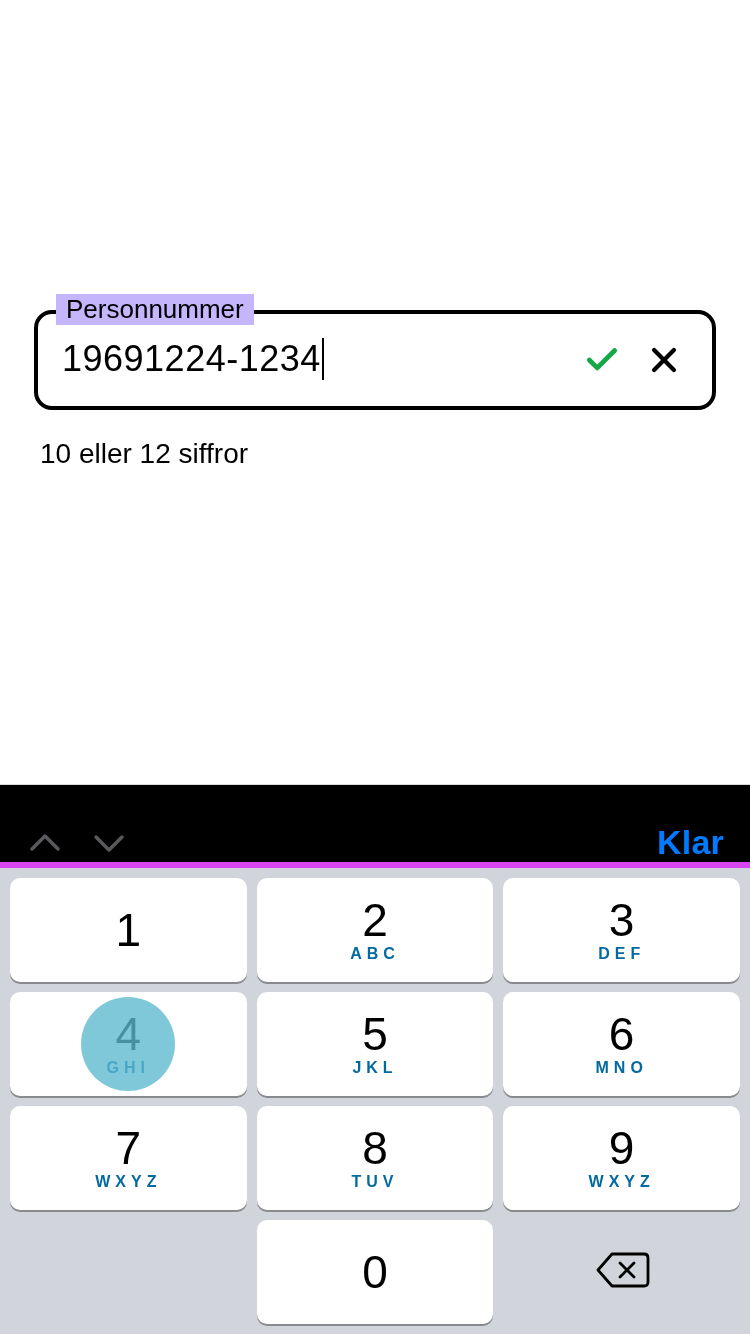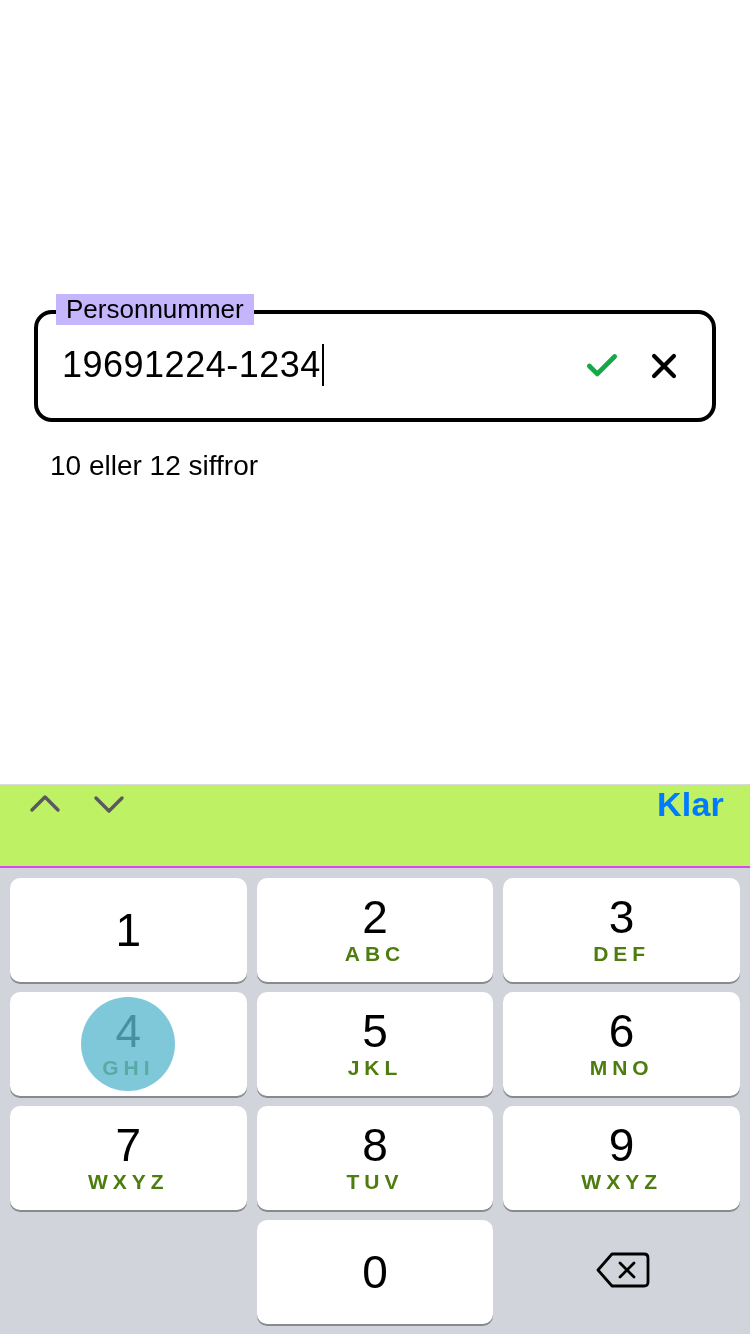--- a/index.html
+++ b/index.html
@@ -23,21 +23,21 @@
       left: 22px;
       background: #c4b5fd;
       padding: 0 10px;
       font-size: 26px;
       color: #000;
       z-index: 2;
     }
     .field-box {
       border: 4px solid #000;
       border-radius: 18px;
-      height: 112px;
+      height: 100px;
       display: flex;
       align-items: center;
       padding: 0 24px;
       gap: 14px;
     }
     .field-value {
       flex: 1;
       font-size: 36px;
       color: #000;
       letter-spacing: 0.5px;
@@ -58,35 +58,35 @@
       width: 48px;
       height: 48px;
       display: flex;
       align-items: center;
       justify-content: center;
     }
     .helper {
       font-size: 28px;
       color: #000;
       margin-top: 28px;
-      margin-left: 16px;
+      margin-left: 6px;
     }
 
     .keyboard {
       position: absolute;
       left: 0; right: 0; bottom: 0;
       background: #d1d4da;
     }
     .kb-accessory {
       height: 84px;
-      background: #bef264;
+      background: #000000;
       border-top: 1px solid #d8dadd;
-      border-bottom: 2px solid #d946ef;
-      display: flex;
-      align-items: flex-start;
+      border-bottom: 6px solid #d946ef;
+      display: flex;
+      align-items: flex-end;
       padding: 0 26px;
     }
     .acc-chevs { display: flex; gap: 26px; }
     .acc-chev { width: 38px; height: 38px; display: flex; align-items: center; justify-content: center; }
     .acc-spacer { flex: 1; }
     .kb-done {
       font-size: 34px;
       font-weight: 600;
       color: #007aff;
       letter-spacing: 0.2px;
@@ -108,24 +108,24 @@
       justify-content: center;
       position: relative;
     }
     .key-digit {
       font-size: 46px;
       line-height: 1;
       font-weight: 400;
       color: #000;
     }
     .key-letters {
-      font-size: 21px;
+      font-size: 16px;
       letter-spacing: 5px;
       font-weight: 700;
-      color: #4d7c0f;
+      color: #0369a1;
       margin-top: 2px;
     }
     .key-blank { background: transparent; box-shadow: none; }
     .key-backspace {
       background: transparent;
       box-shadow: none;
     }
     .touch-bubble {
       position: absolute;
       width: 94px;

